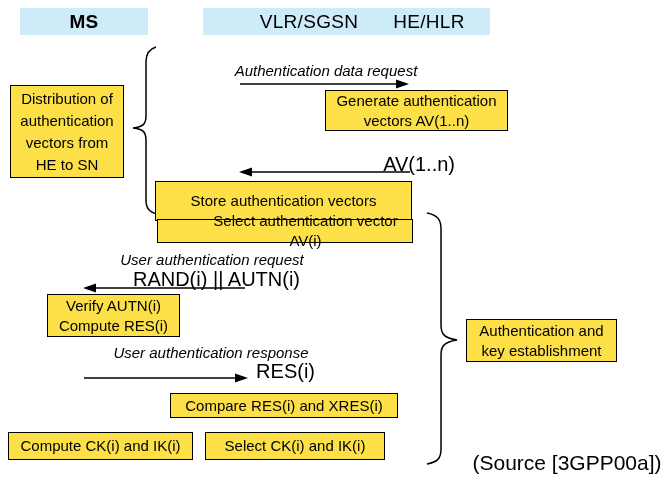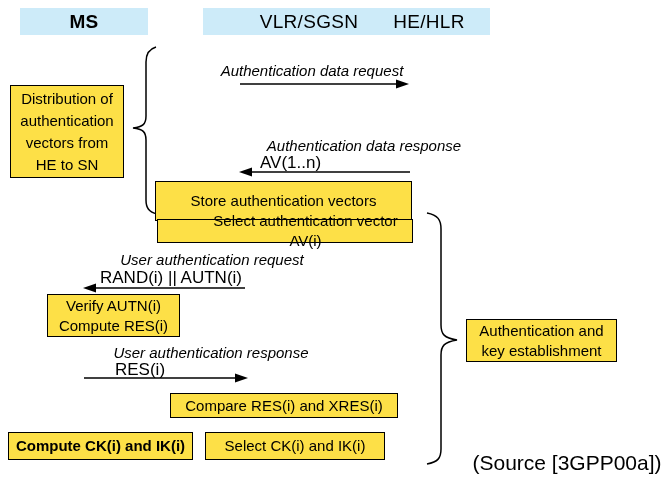--- a/index.html
+++ b/index.html
@@ -48,22 +48,22 @@
   }
   .pbox.tall { line-height: 22px; }
   .mlabel {
     position: absolute;
     font-style: italic;
     font-size: 15px;
     text-align: center;
   }
   .mdetail {
     position: absolute;
-    font-size: 17px;
-    text-align: left;
+    font-size: 20px;
+    text-align: right;
   }
   .source-note {
     position: absolute;
     font-size: 21px;
     text-align: center;
     white-space: nowrap;
   }
   svg line, svg path {
     stroke: #000000;
     fill: none;
@@ -106,33 +106,34 @@
   </svg>
 
   <div class="entity" style="left:20px; top:8px; width:128px;font-weight:bold;">MS</div>
   <div class="entity" style="left:203px; top:8px; width:122px;padding-left:45px;">VLR/SGSN</div>
   <div class="entity" style="left:368px; top:8px; width:122px;">HE/HLR</div>
 
   <div class="pbox tall" style="left:10px; top:85px; width:114px; height:93px;">Distribution of
 authentication
 vectors from
 HE to SN</div>
+  <div class="pbox" style="left:325px; top:90px; width:183px; height:41px;">Generate authentication
+vectors AV(1..n)</div>
   <div class="pbox" style="left:155px; top:181px; width:257px; height:40px;">Store authentication vectors</div>
   <div class="pbox" style="left:157px; top:219px; width:256px; height:24px;padding-left:41px;">Select authentication vector AV(i)</div>
   <div class="pbox" style="left:35px; top:294px; width:133px; height:43px;margin-left:12px;">Verify AUTN(i)
 Compute RES(i)</div>
   <div class="pbox" style="left:170px; top:393px; width:228px; height:25px;">Compare RES(i) and XRES(i)</div>
-  <div class="pbox" style="left:8px; top:432px; width:185px; height:28px;font-weight:bold;">Compute CK(i) and IK(i)</div>
+  <div class="pbox" style="left:8px; top:432px; width:185px; height:28px;">Compute CK(i) and IK(i)</div>
   <div class="pbox" style="left:205px; top:432px; width:180px; height:28px;">Select CK(i) and IK(i)</div>
   <div class="pbox" style="left:466px; top:319px; width:151px; height:43px;">Authentication and
 key establishment</div>
 
-  <div class="mlabel" style="left:212px; top:62px; width:200px;">Authentication data request</div>
+  <div class="mlabel" style="left:226px; top:62px; width:200px;">Authentication data request</div>
 
-  <div class="mlabel" style="left:259px; top:137px; width:210px;">Authentication data response</div>
   <div class="mdetail" style="left:260px; top:153px; width:195px;">AV(1..n)</div>
 
   <div class="mlabel" style="left:112px; top:251px; width:200px;">User authentication request</div>
   <div class="mdetail" style="left:100px; top:268px; width:200px;">RAND(i) || AUTN(i)</div>
 
   <div class="mlabel" style="left:111px; top:344px; width:200px;">User authentication response</div>
   <div class="mdetail" style="left:115px; top:360px; width:200px;">RES(i)</div>
 
   <div class="source-note" style="left:471px; top:451px; width:192px;">(Source [3GPP00a])</div>
 

